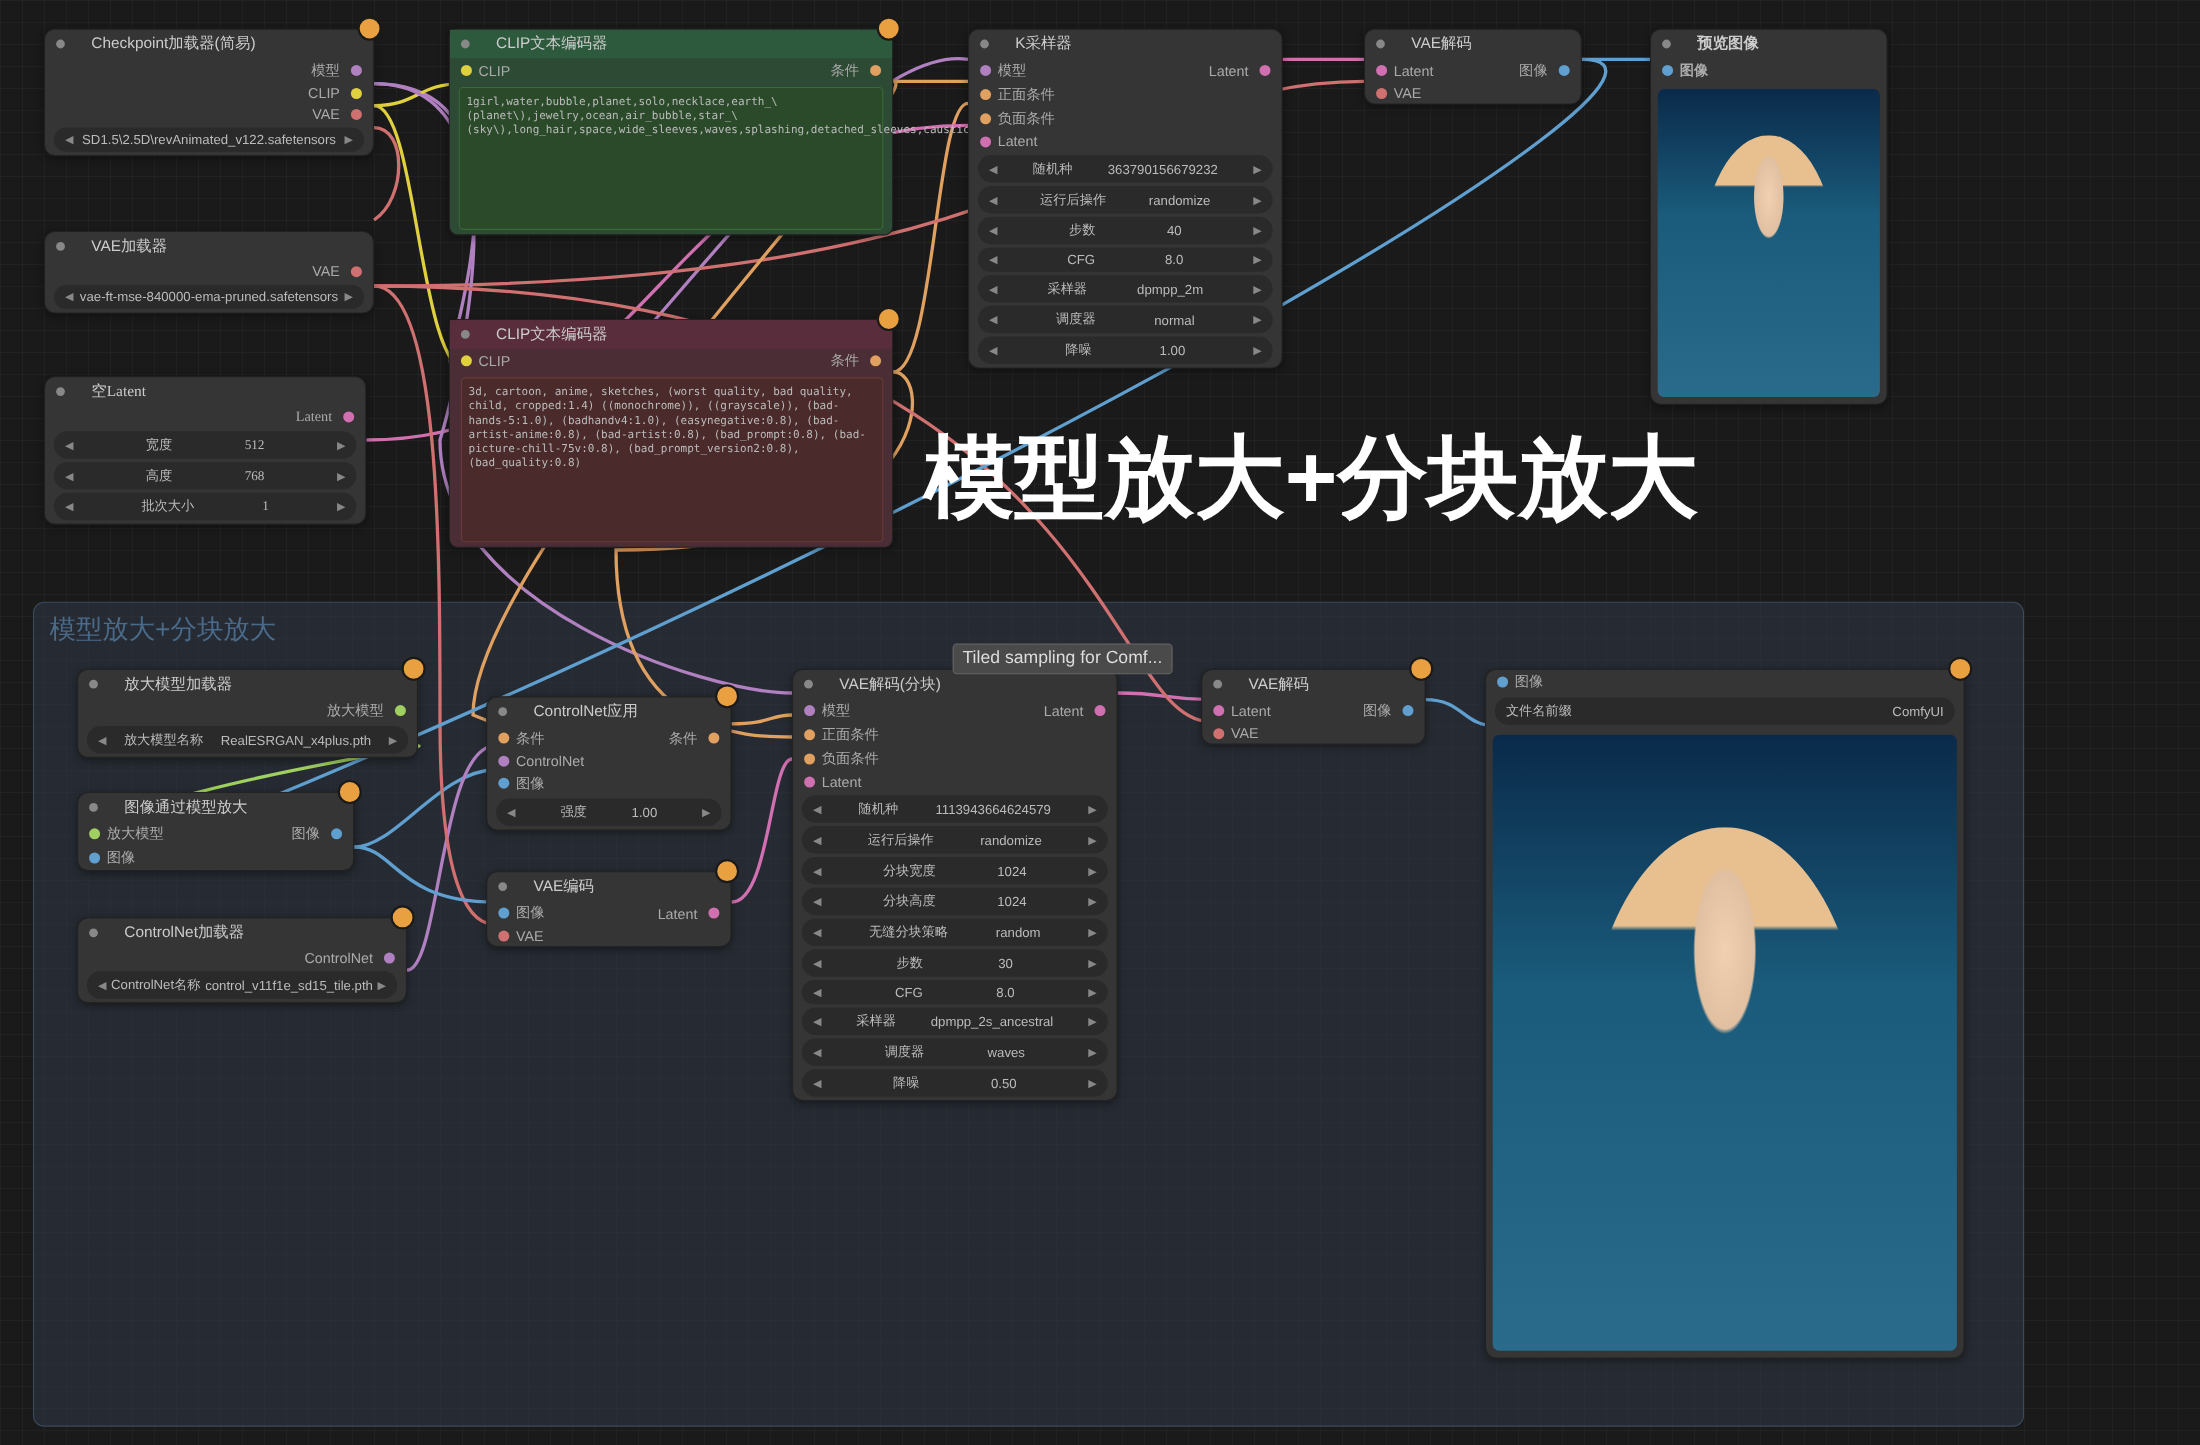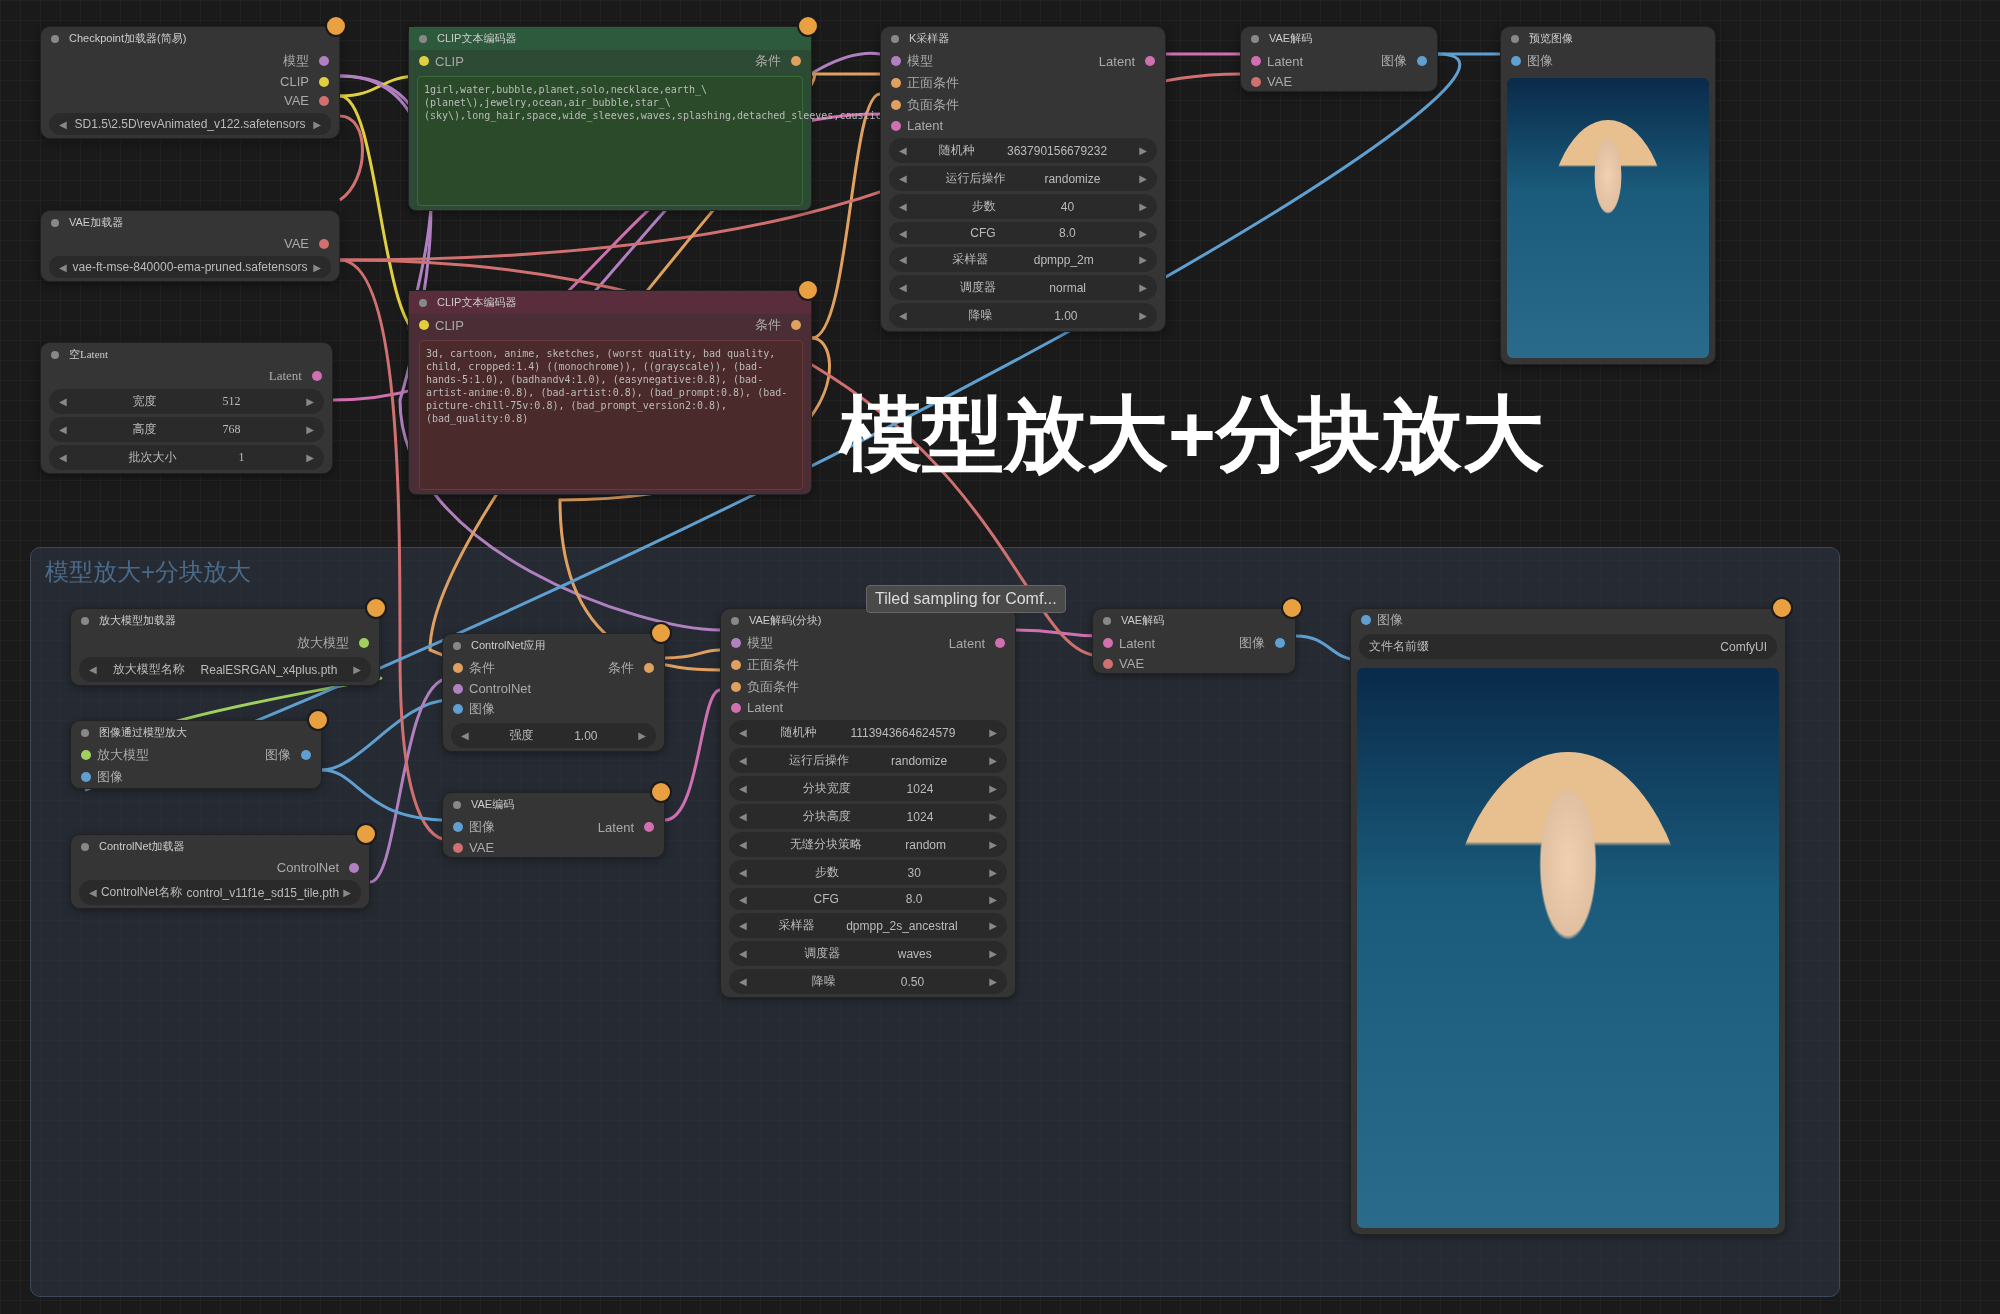--- a/index.html
+++ b/index.html
@@ -19,25 +19,25 @@
 }
 .node {
   position: absolute;
   background: #353535;
   border: 1px solid #222;
   border-radius: 10px;
   box-shadow: 0 2px 8px rgba(0,0,0,0.4);
 }
 .node-header {
   padding: 4px 10px;
-  font-size: 11px;
+  font-size: 14px;
   color: #ccc;
   display: flex;
   align-items: center;
-  gap: 10px;
+  gap: 24px;
 }
 .node-dot { width: 8px; height: 8px; border-radius: 50%; background: #888; display: inline-block; }
 .badge {
   position: absolute;
   top: -12px;
   right: -8px;
   width: 22px;
   height: 22px;
   background: #e8a040;
   border-radius: 50%;
@@ -385,21 +385,21 @@
       </span>
     </div>
   <div class="slot-row">
       <span class="slot-left">
         <span class="port" style="background:#d07070"></span>
         <span>VAE</span>
       </span>
     </div>
 </div>
 
-<div class="node" style="left:1500px;top:26px;width:216px;">
+<div class="node" style="left:1500px;top:26px;width:216px;font-weight:bold;">
   <div class="node-header">
       <span class="node-dot"></span>
       <span>预览图像</span>
     </div>
   <div class="slot-row">
       <span class="slot-left">
         <span class="port" style="background:#60a0d0"></span>
         <span>图像</span>
       </span>
     </div>

